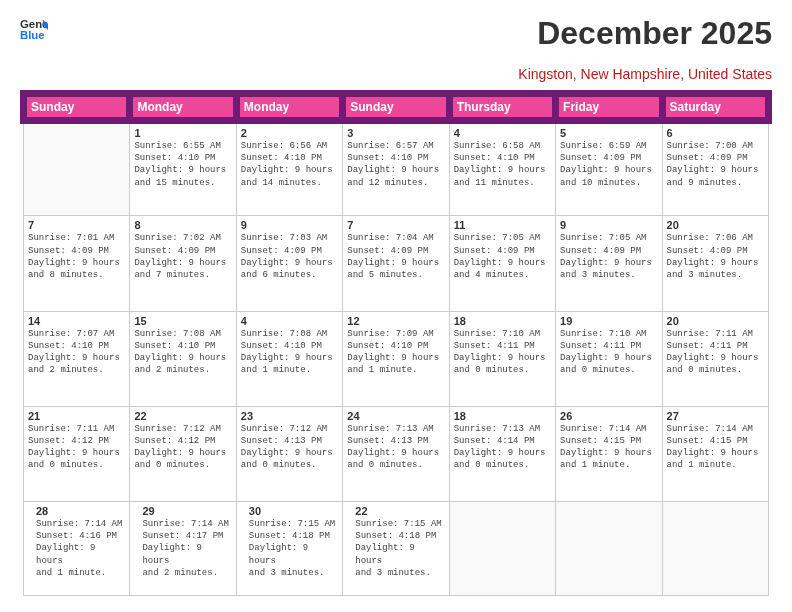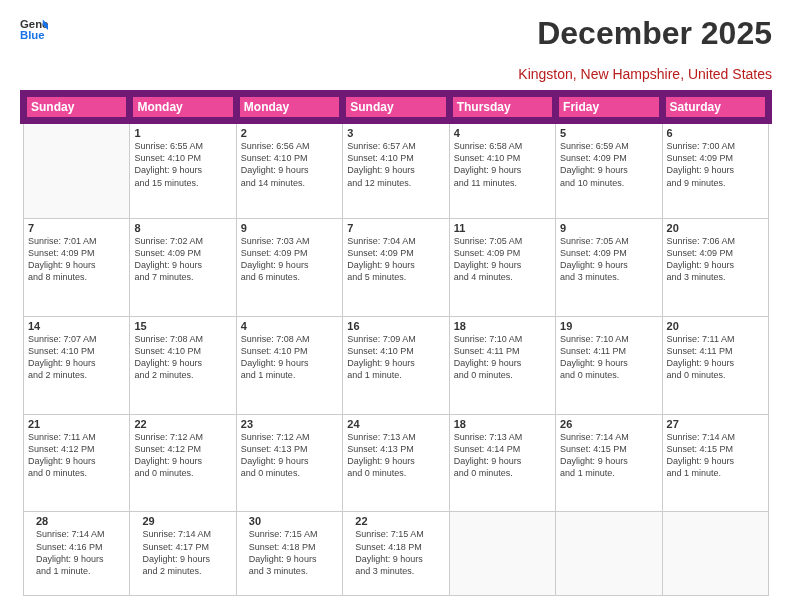--- a/index.html
+++ b/index.html
@@ -73,20 +73,21 @@
       font-size: 11px;
       font-weight: bold;
       color: #333;
       display: block;
       margin-bottom: 1px;
     }
     .day-info {
       font-size: 9px;
       color: #444;
       line-height: 1.35;
+      font-family: Liberation Mono, monospace;
     }
     .empty-cell {
       background: #f9f9f9;
     }
     .last-row td {
       height: 70px;
       padding-left: 12px;
     }
   </style>
 </head>
@@ -184,21 +185,21 @@
           </td>
           <td>
             <span class="day-num">15</span>
             <div class="day-info">Sunrise: 7:08 AM<br>Sunset: 4:10 PM<br>Daylight: 9 hours<br>and 2 minutes.</div>
           </td>
           <td>
             <span class="day-num">4</span>
             <div class="day-info">Sunrise: 7:08 AM<br>Sunset: 4:10 PM<br>Daylight: 9 hours<br>and 1 minute.</div>
           </td>
           <td>
-            <span class="day-num">16</span>
+            <span class="day-num">12</span>
             <div class="day-info">Sunrise: 7:09 AM<br>Sunset: 4:10 PM<br>Daylight: 9 hours<br>and 1 minute.</div>
           </td>
           <td>
             <span class="day-num">18</span>
             <div class="day-info">Sunrise: 7:10 AM<br>Sunset: 4:11 PM<br>Daylight: 9 hours<br>and 0 minutes.</div>
           </td>
           <td>
             <span class="day-num">19</span>
             <div class="day-info">Sunrise: 7:10 AM<br>Sunset: 4:11 PM<br>Daylight: 9 hours<br>and 0 minutes.</div>
           </td>

